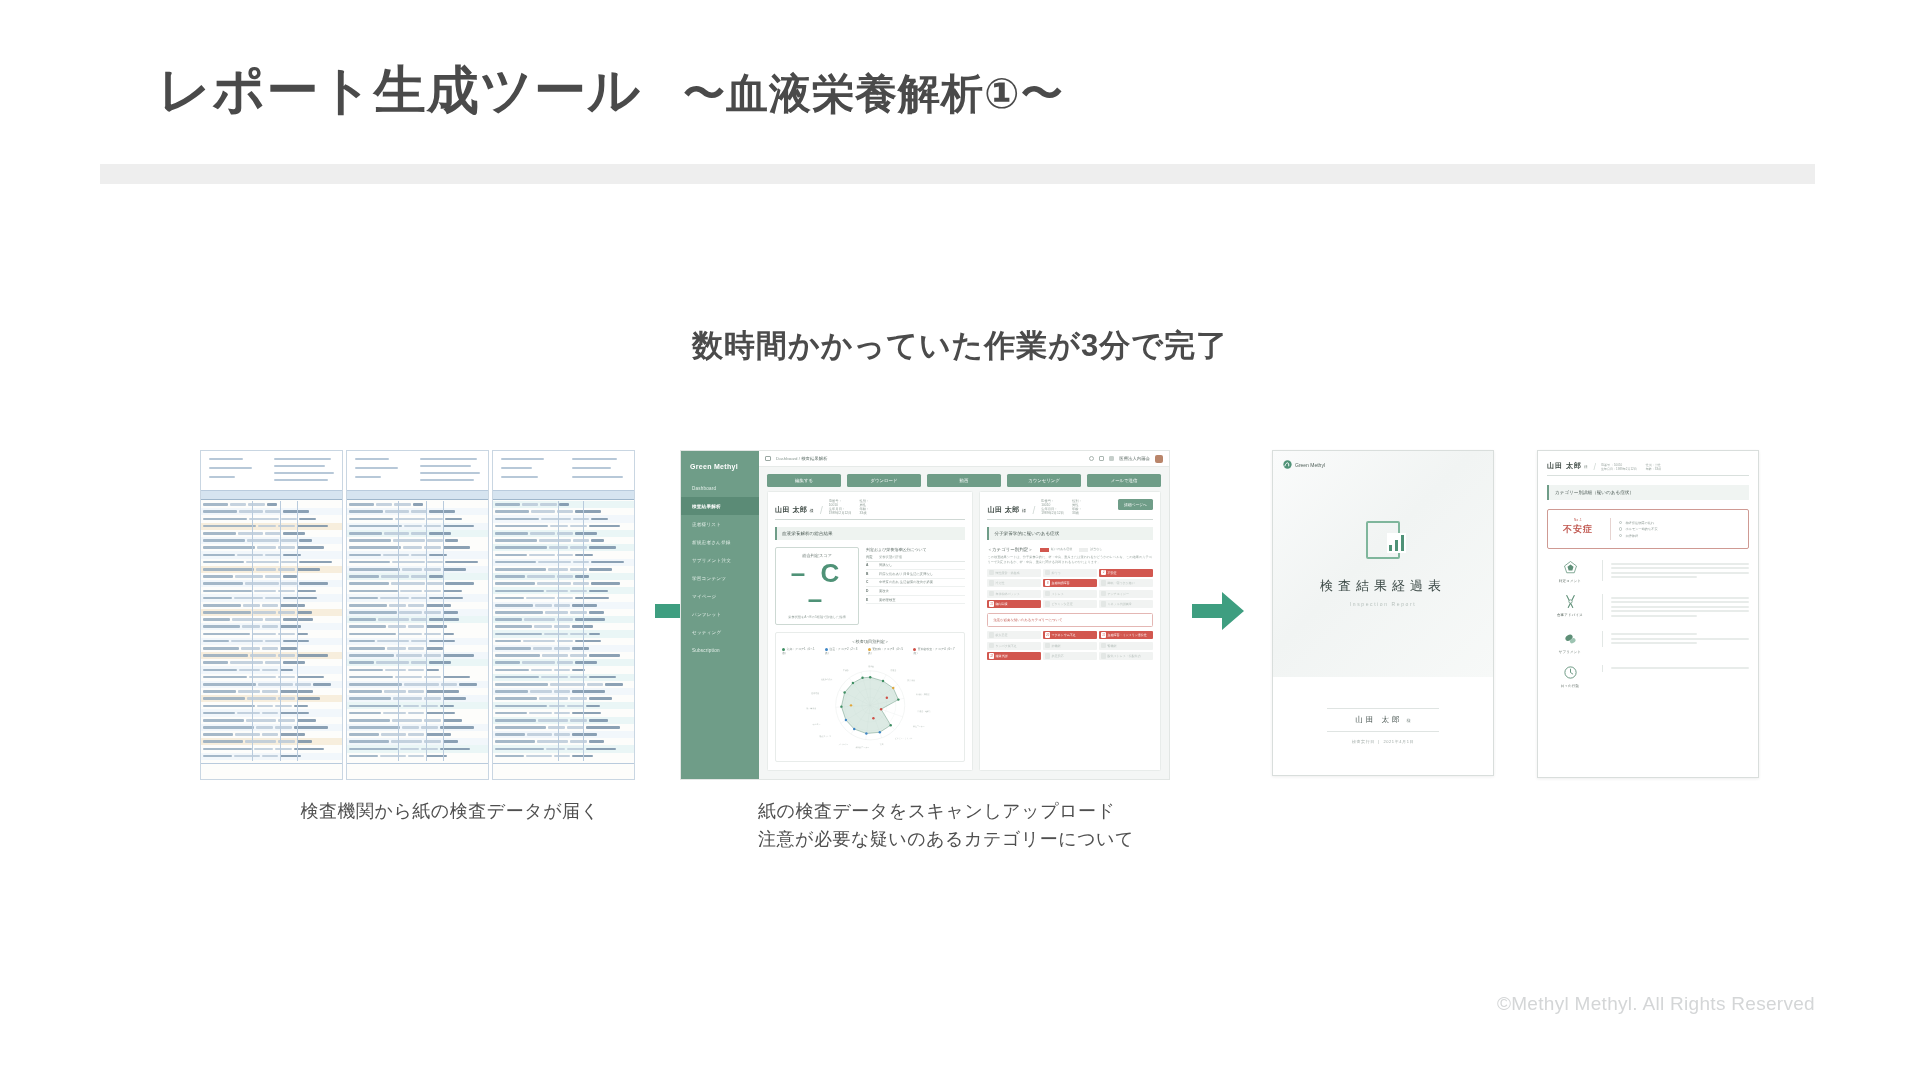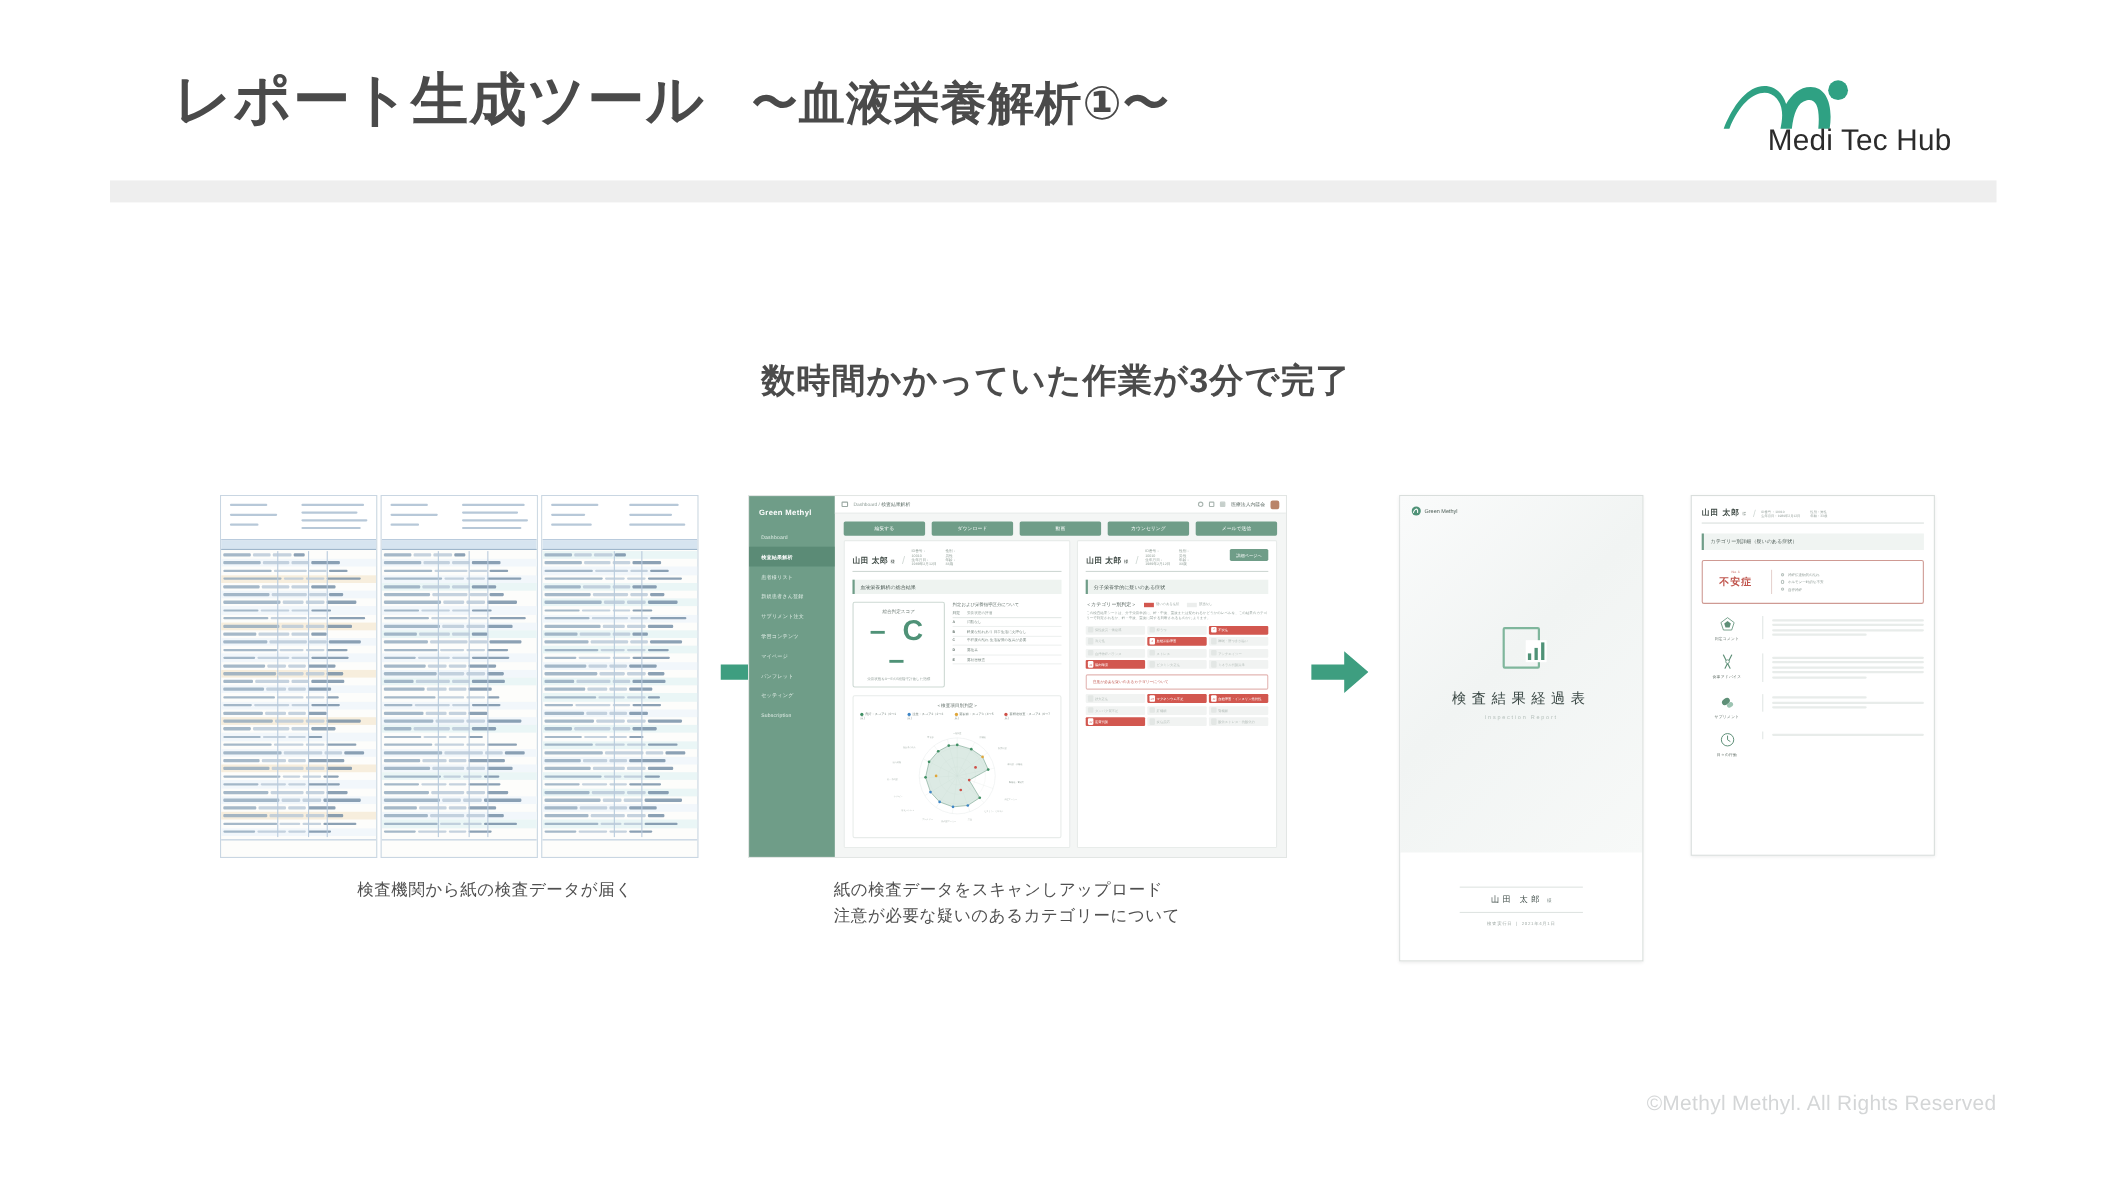--- a/index.html
+++ b/index.html
@@ -157,21 +157,21 @@
   .legend-key i { display:inline-block; width:9px; height:4px; margin-right:2px; vertical-align:middle; }
   .detail-btn {
     position:absolute; right:7px; top:7px; background:#6f9d88; color:#fff;
     font-size:3.8px; padding:3px 6px; border-radius:1.5px;
   }
 
   
   .arrow { position:absolute; top:140px; width:52px; height:42px; }
 
   
-  .p3 { left: 1272px; width: 222px; height: 424px; }
+  .p3 { left: 1272px; width: 222px; height: 326px; }
   .pdf {
     position:absolute; inset:0; background:#fff; border:1px solid #d9dedc;
     box-shadow:0 1px 3px rgba(0,0,0,.07); overflow:hidden; display:flex; flex-direction:column;
   }
   .pdf-hero {
     flex:1; background:linear-gradient(135deg,#fafbfb 0%,#f1f4f3 45%,#f7f9f8 100%);
     position:relative; display:flex; flex-direction:column; align-items:center; justify-content:center;
   }
   .pdf-logo { position:absolute; left:10px; top:9px; display:flex; align-items:center; gap:3px; font-size:5px; color:#53635c; }
   .pdf-doc-icon { width:34px; height:38px; border:2.4px solid #7fb69c; border-radius:2px; position:relative; margin-bottom:18px; }
@@ -206,47 +206,40 @@
   .p2-symlist div { font-size:3.2px; color:#8f9b96; margin:2.5px 0; }
   .p2-symlist div i { display:inline-block; width:3.4px; height:3.4px; border:.6px solid #b9c3bf; border-radius:50%; margin-right:3px; vertical-align:middle; }
   .p2-block { display:flex; gap:9px; margin-top:11px; align-items:flex-start; }
   .p2-icon { width:46px; text-align:center; color:#5e8f77; }
   .p2-icon .ilabel { font-size:3.4px; color:#59675f; margin-top:3px; display:block; letter-spacing:.3px; }
   .p2-text { flex:1; border-left:.8px solid #e2e7e5; padding-left:8px; font-size:3px; line-height:1.7; color:#939f9a; }
   .p2-text .ln { height:2px; background:#e8ecea; border-radius:1px; margin:2.6px 0; }
   .p2-text .ln.s { width:62%; }
 
   
-  .caption { position:absolute; font-size:15px; color:#4f4f4f; line-height:1.55; letter-spacing:.5px; }
+  .caption { position:absolute; font-size:18px; color:#4f4f4f; line-height:1.55; letter-spacing:.5px; }
   .cap1 { left:240px; top:798px; width:420px; text-align:center; }
   .cap2 { left:758px; top:798px; width:470px; }
   .cap3 { left:1290px; top:798px; width:460px; text-align:center; }
 
   .footer {
     position:absolute; right:105px; bottom:65px;
     font-size:19px; color:#d4d6d7; letter-spacing:.3px;
   }
 </style>
 </head>
 <body>
 
 <div class="slide">
 
   <div class="slide-title">
     <span>レポート生成ツール</span><span class="sub">〜血液栄養解析①〜</span>
   </div>
   <div class="header-rule"></div>
 
-  <div class="logo">
-    <svg width="270" height="74" viewBox="0 0 270 74" xmlns="http://www.w3.org/2000/svg">
-      <path d="M6 50 C 20 14, 44 4, 56 18 C 64 28, 62 40, 60 50 L 72 50 C 74 34, 78 22, 88 20 C 98 18, 102 28, 100 50 L 112 50 C 116 24, 108 6, 92 6 C 80 6, 72 14, 66 24 C 62 10, 50 2, 36 6 C 20 11, 8 30, 0 50 Z" fill="#2fa183" transform="translate(22,6) scale(0.86)"></path>
-      <circle cx="126" cy="14" r="9" fill="#2fa183"></circle>
-      <text x="62" y="68" font-family="Liberation Sans, sans-serif" font-size="27" font-weight="400" fill="#2b2b2b" letter-spacing="0.2">Medi Tec Hub</text>
-    </svg>
-  </div>
 
   <div class="subhead">数時間かかっていた作業が3分で完了</div>
 
   <div class="flow">
 
     <div class="panel p1">
       <div class="scan">
 
         <div class="scan-col">
           <div class="scan-head">

